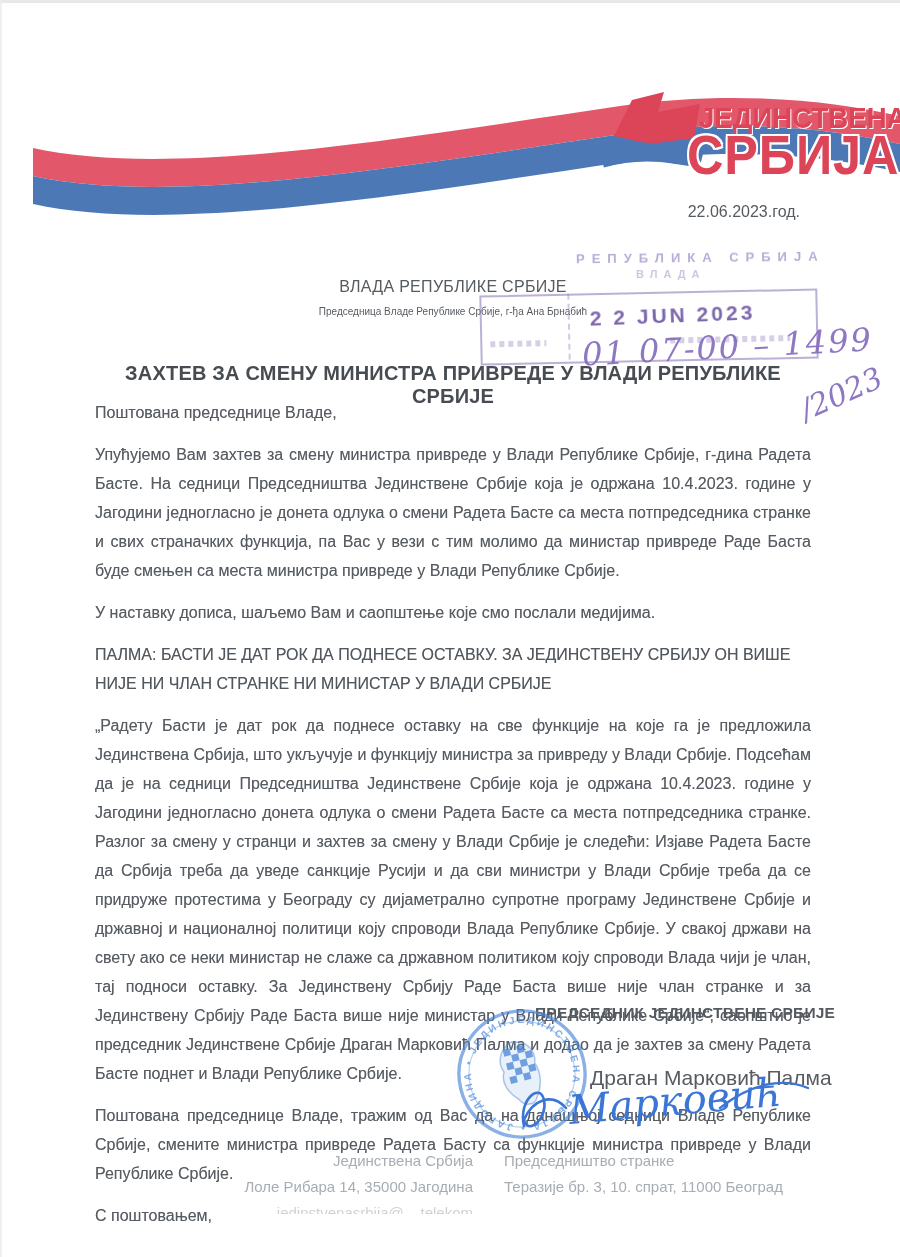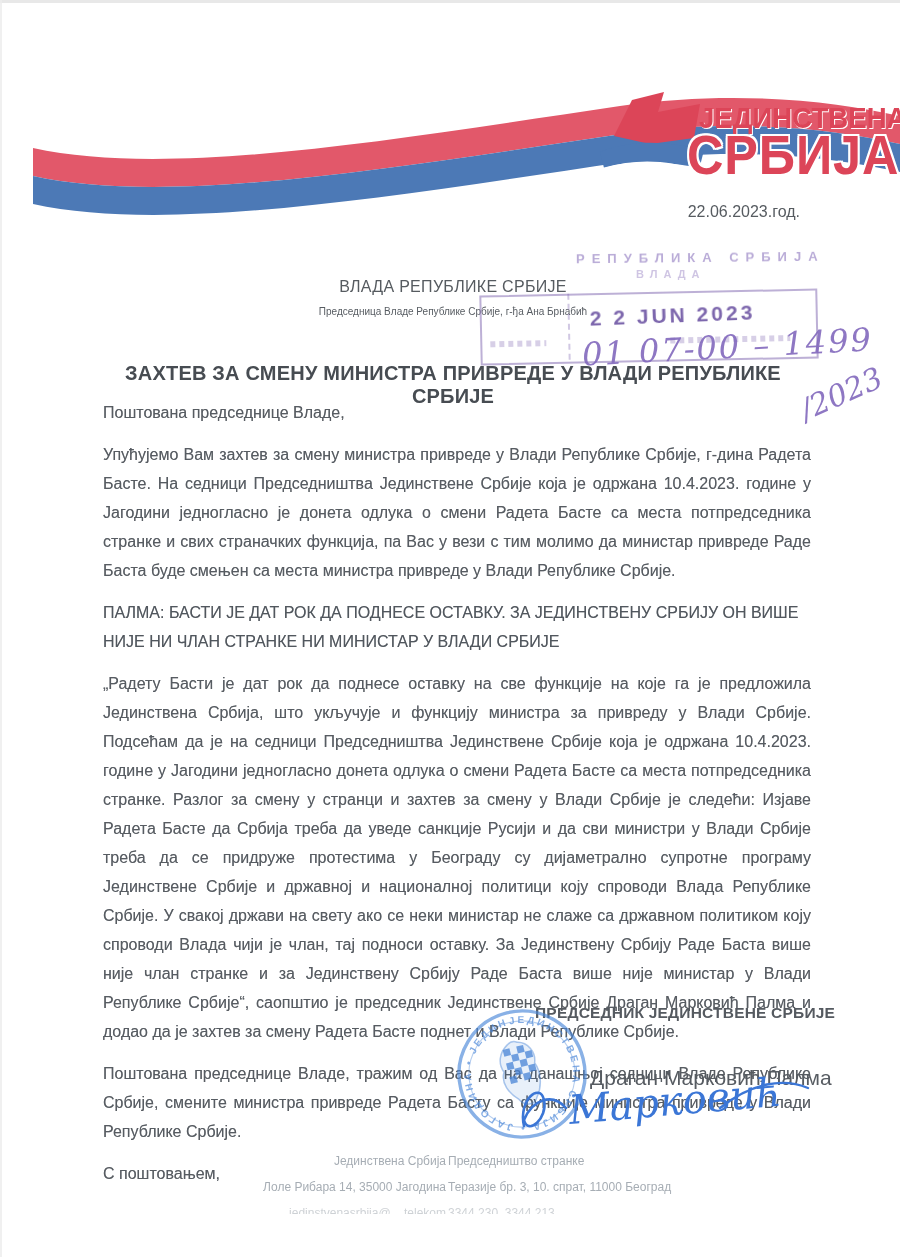--- a/index.html
+++ b/index.html
@@ -35,33 +35,33 @@
   .smudge.a{left:8px;top:44px;width:56px;}
   .smudge.b{left:188px;top:44px;width:120px;}
   .hw-num{position:absolute;left:582px;top:328px;font-family:"DejaVu Serif",serif;font-style:italic;
     font-size:32px;color:rgba(130,104,188,.9);letter-spacing:2px;transform:rotate(-3deg);white-space:nowrap;}
   .hw-year{position:absolute;left:798px;top:376px;font-family:"DejaVu Serif",serif;font-style:italic;
     font-size:30px;color:rgba(130,104,188,.9);transform:rotate(-24deg);}
 
   
   .letter-title{position:absolute;left:95px;top:362px;width:716px;text-align:center;font-size:20px;font-weight:700;color:#474c52;letter-spacing:.2px;z-index:3;}
   .content{position:absolute;left:95px;top:398px;width:716px;z-index:3;}
-  .content p{margin:0 0 13px 8px;font-size:16px;line-height:29px;color:#575c62;text-shadow:0 0 .5px rgba(87,92,98,.55);}
+  .content p{margin:0 0 13px 0;font-size:16px;line-height:29px;color:#575c62;text-shadow:0 0 .5px rgba(87,92,98,.55);}
   p.just{text-align:justify;}
   p.caps{color:#51575e;}
 
   
   .sig-role{position:absolute;left:535px;top:1004px;font-size:15.5px;color:#555a60;font-weight:700;z-index:3;letter-spacing:.2px;}
   .sig-name{position:absolute;left:590px;top:1066px;font-size:21px;color:#575c62;z-index:3;}
   .seal{position:absolute;left:452px;top:1004px;z-index:4;transform:rotate(-14deg);opacity:.9;}
   .sig-script{position:absolute;left:508px;top:1068px;z-index:5;}
 
   
-  .footer{position:absolute;left:54px;top:1148px;width:780px;display:grid;grid-template-columns:392px auto;column-gap:2px;
-    font-size:12px;line-height:26px;color:#a6adb4;z-index:3;}
+  .footer{position:absolute;left:81px;top:1148px;width:780px;display:grid;grid-template-columns:392px auto;column-gap:31px;
+    font-size:15px;line-height:26px;color:#a6adb4;z-index:3;}
   .fcol-left{text-align:right;}
   .fcol-right{text-align:left;}
   .clip{height:14px;overflow:hidden;opacity:.55;}
 </style>
 </head>
 <body>
 
 <div class="page">
 
   <svg class="ribbon-svg" width="900" height="240" viewBox="0 0 900 240">
@@ -92,20 +92,21 @@
     </div>
     <div class="hw-num">01  07-00 – 1499</div>
     <div class="hw-year">/2023</div>
   </div>
 
   <div class="letter-title">ЗАХТЕВ ЗА СМЕНУ МИНИСТРА ПРИВРЕДЕ У ВЛАДИ РЕПУБЛИКЕ СРБИЈЕ</div>
 
   <div class="content">
     <p>Поштована председнице Владе,</p>
     <p class="just">Упућујемо Вам захтев за смену министра привреде у Влади Републике Србије, г-дина Радета Басте. На седници Председништва Јединствене Србије која је одржана 10.4.2023. године у Јагодини једногласно је донета одлука о смени Радета Басте са места потпредседника странке и свих страначких функција, па Вас у вези с тим молимо да министар привреде Раде Баста буде смењен са места министра привреде у Влади Републике Србије.</p>
+    <p>У наставку дописа, шаљемо Вам и саопштење које смо послали медијима.</p>
     <p class="caps">ПАЛМА: БАСТИ ЈЕ ДАТ РОК ДА ПОДНЕСЕ ОСТАВКУ. ЗА ЈЕДИНСТВЕНУ СРБИЈУ ОН ВИШЕ НИЈЕ НИ ЧЛАН СТРАНКЕ НИ МИНИСТАР У ВЛАДИ СРБИЈЕ</p>
     <p class="just">„Радету Басти је дат рок да поднесе оставку на све функције на које га је предложила Јединствена Србија, што укључује и функцију министра за привреду у Влади Србије. Подсећам да је на седници Председништва Јединствене Србије која је одржана 10.4.2023. године у Јагодини једногласно донета одлука о смени Радета Басте са места потпредседника странке. Разлог за смену у странци и захтев за смену у Влади Србије је следећи: Изјаве Радета Басте да Србија треба да уведе санкције Русији и да сви министри у Влади Србије треба да се придруже протестима у Београду су дијаметрално супротне програму Јединствене Србије и државној и националној политици коју спроводи Влада Републике Србије. У свакој држави на свету ако се неки министар не слаже са државном политиком коју спроводи Влада чији је члан, тај подноси оставку. За Јединствену Србију Раде Баста више није члан странке и за Јединствену Србију Раде Баста више није министар у Влади Републике Србије“, саопштио је председник Јединствене Србије Драган Марковић Палма и додао да је захтев за смену Радета Басте поднет и Влади Републике Србије.</p>
     <p class="just">Поштована председнице Владе, тражим од Вас да на данашњој седници Владе Републике Србије, смените министра привреде Радета Басту са функције министра привреде у Влади Републике Србије.</p>
     <p>С поштовањем,</p>
   </div>
 
   <div class="sig-role">ПРЕДСЕДНИК ЈЕДИНСТВЕНЕ СРБИЈЕ</div>
   <div class="sig-name">Драган Марковић Палма</div>
 
   <svg class="seal" width="140" height="140" viewBox="0 0 140 140">
@@ -140,17 +141,16 @@
 
   <div class="footer">
     <div class="fcol-left">
       <div>Јединствена Србија</div>
       <div>Лоле Рибара 14, 35000 Јагодина</div>
       <div class="clip">jedinstvenasrbija@....telekom</div>
     </div>
     <div class="fcol-right">
       <div>Председништво странке</div>
       <div>Теразије бр. 3, 10. спрат, 11000 Београд</div>
-      <div class="clip">3344 230, 3344 213</div>
     </div>
   </div>
 
 </div>
 
 </body></html>

